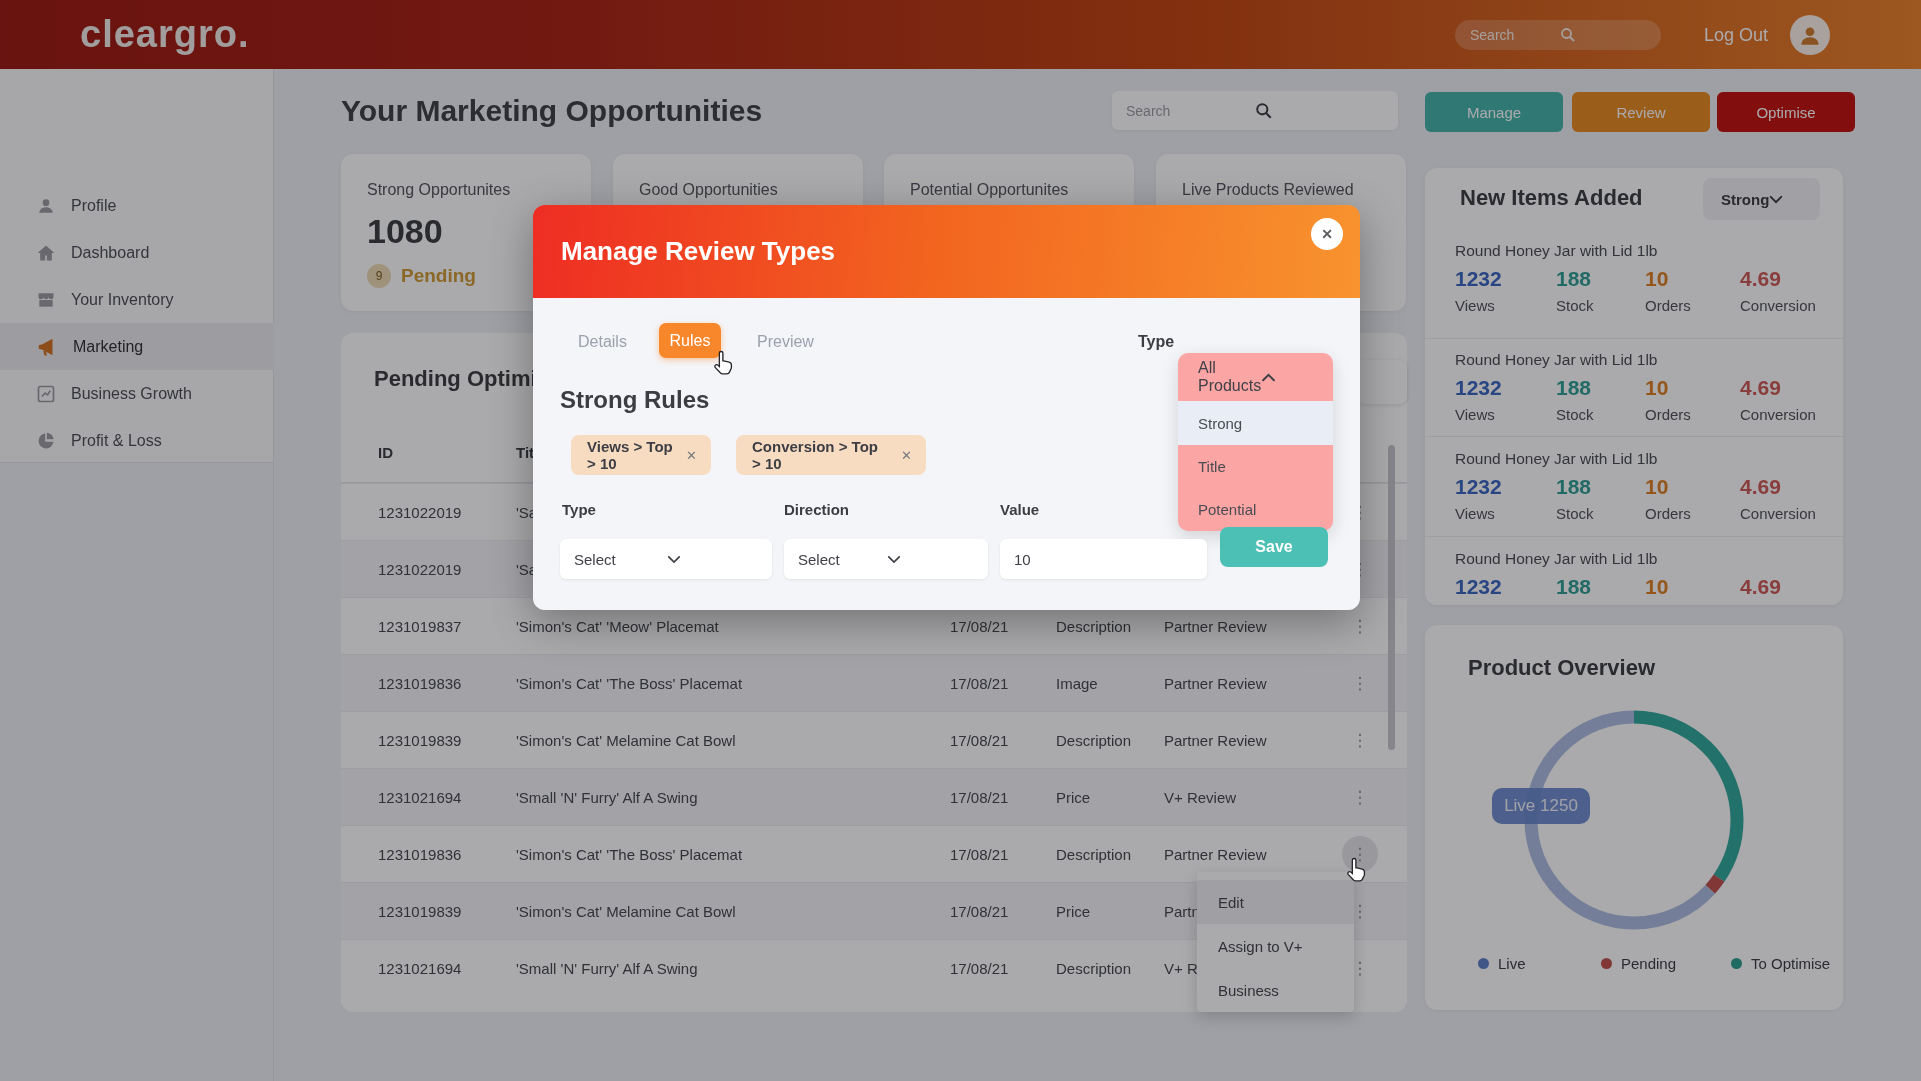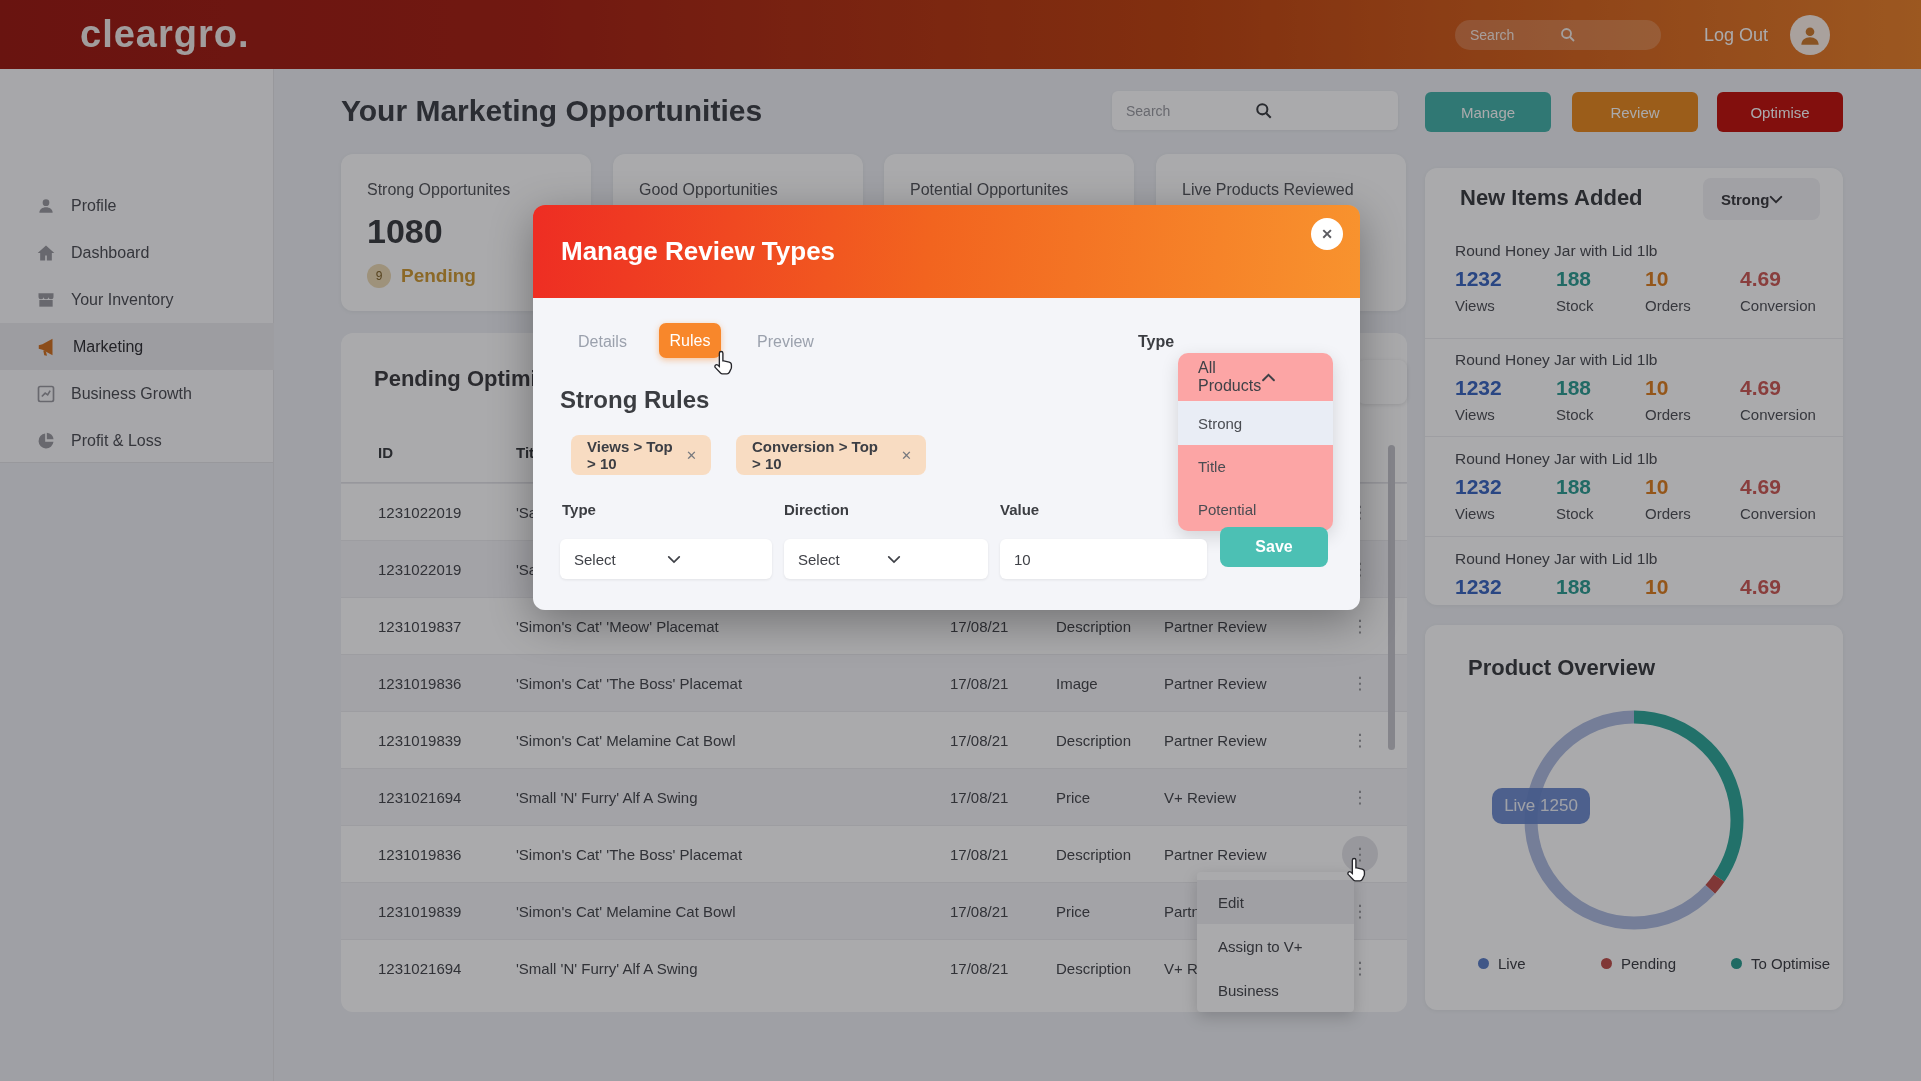--- a/index.html
+++ b/index.html
@@ -30,21 +30,21 @@
     color:#9a9aa0; }
   .side-item .lbl { margin-left:15px; font-size:16px; color:#4c4e54; }
   .side-item.active { background:#ececef; }
   .side-item.active .lbl { color:#2f2f33; }
 
   
   .h1 { left:341px; top:94px; font-size:30px; font-weight:bold; color:#3d4046; }
   .main-search { left:1112px; top:91px; width:286px; height:39px; background:#fff; border-radius:6px;
     display:flex; align-items:center; padding:0 14px; box-shadow:0 1px 3px rgba(0,0,0,0.06); }
   .main-search span { flex:1; font-size:14px; color:#9a9ba1; }
-  .hbtn { top:92px; width:126px; height:40px; border-radius:6px; border:none; color:#fff;
+  .hbtn { top:92px; width:138px; height:40px; border-radius:6px; border:none; color:#fff;
     font-size:15px; font-family:"Liberation Sans",sans-serif; }
 
   
   .stat-card { top:154px; width:250px; height:157px; background:#fff; border-radius:12px;
     box-shadow:0 1px 4px rgba(0,0,0,0.05); }
   .stat-card .sl { position:absolute; left:26px; top:27px; font-size:16px; color:#53555a; }
   .stat-card .sv { position:absolute; left:26px; top:58px; font-size:34px; font-weight:bold; color:#3a3c40; }
   .badge-row { position:absolute; left:26px; top:110px; display:flex; align-items:center; }
   .badge-circle { width:24px; height:24px; border-radius:50%; background:#eddab4; color:#7e6126;
     font-size:12px; display:flex; align-items:center; justify-content:center; }

